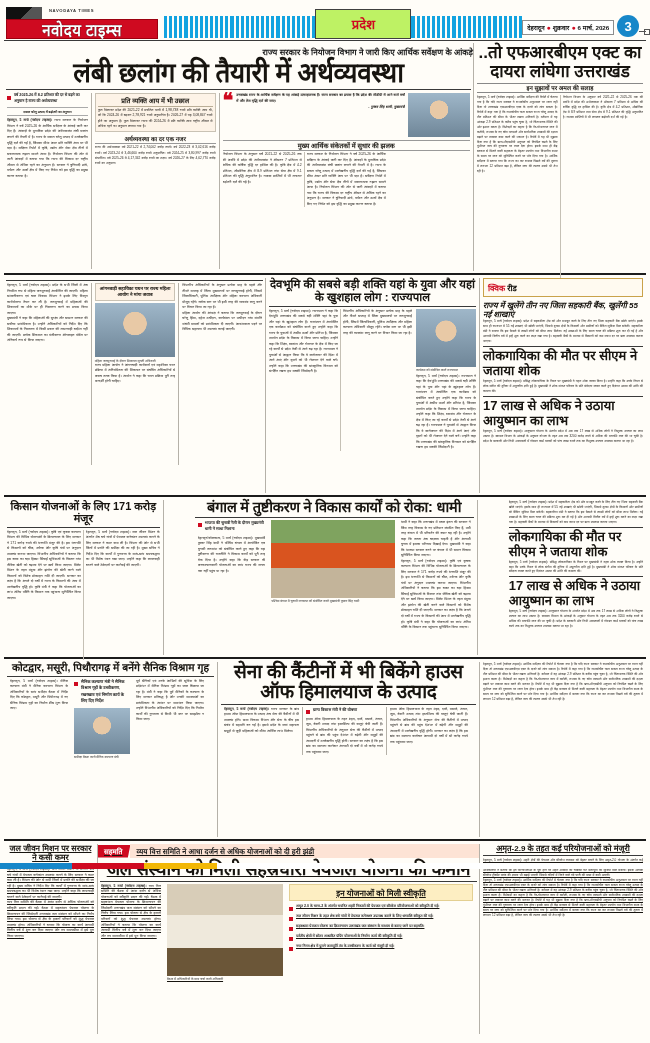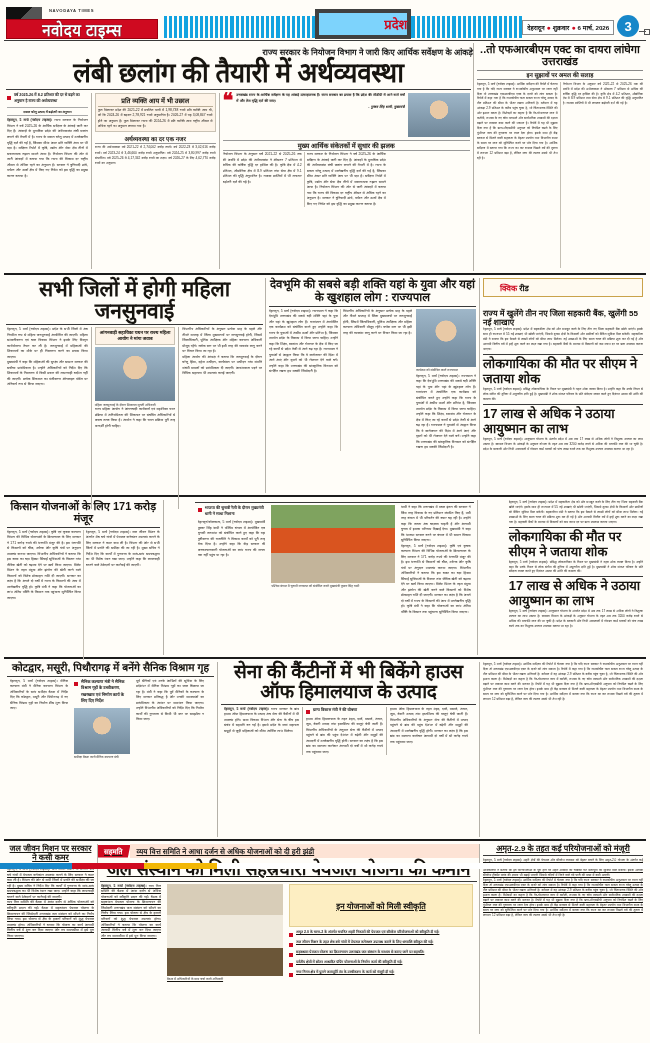--- a/index.html
+++ b/index.html
@@ -20,22 +20,22 @@
   .logo-flag { position:absolute; left:2px; top:0px; width:36px; height:13px;
      background: linear-gradient(135deg,#111 0 55%, #555 55% 100%); }
   .logo-tagline { position:absolute; left:45px; top:1px; font-size:4.2px; letter-spacing:.6px;
      font-weight:700; color:#333; }
   .logo-box { position:absolute; left:2px; top:12px; width:152px; height:20px; background:#cf0a20;
      border:1px solid #9c0010; display:flex; align-items:center; justify-content:center; }
   .logo-text { color:#fff; font-weight:bold; font-size:15px; letter-spacing:.5px;
      transform: scaleY(1.12); text-shadow:0 0 1px #000; }
   .bars { flex:1 1 auto; height:22px; display:flex; gap:2px; overflow:hidden; margin-top:8px; }
   .bars i { display:block; width:7px; height:22px; background:#13a3e0; }
-  .pradesh-tab { width:96px; height:30px; margin-top:2px; border:4px solid #404040; background:#7dd3fc;
-     display:flex; align-items:center; justify-content:flex-end; flex:0 0 auto; }
+  .pradesh-tab { width:96px; height:30px; margin-top:2px; border:1px solid #404040; background:#bef264;
+     display:flex; align-items:center; justify-content:center; flex:0 0 auto; }
   .pradesh-tab span { color:#cf0a20; font-weight:bold; font-size:13px; }
   .date-box { flex:0 0 auto; border:1px solid #8d8d8d; background:#fff; height:15px; margin-top:9px;
      padding:0 4px; display:flex; align-items:center; }
   .date-box span { font-size:6.2px; font-weight:bold; color:#111; white-space:nowrap; }
   .date-box .dot { color:#cf0a20; margin:0 2px; font-size:7px; }
   .pagenum { flex:0 0 auto; width:22px; height:22px; border-radius:50%; background:#1787c9;
      color:#fff; font-weight:bold; font-size:13px; display:flex; align-items:center;
      justify-content:center; margin:6px 0 0 3px; }
   .mast-tail { width:12px; height:1px; background:#555; margin-top:17px; position:relative;}
   .mast-tail:after{content:"";position:absolute;right:-4px;top:-2px;width:4px;height:4px;border:1px solid #555;}
@@ -71,30 +71,30 @@
   .photo { background:#b9b4ab; position:relative; overflow:hidden; }
   .ph-face { background:
       radial-gradient(circle at 50% 38%, #e8c9a6 0 22%, rgba(0,0,0,0) 23%),
       linear-gradient(#9fb7c9, #6f8698); }
   .ph-rally { background:
       linear-gradient(#7fa35f 0 30%, #d9541f 30% 62%, #c3b49a 62% 100%); }
   .ph-meet { background:
       linear-gradient(#d8cdb8 0 34%, #efe9dc 34% 70%, #6b5638 70% 100%); }
   .cap { font-size:3.2px; color:#3a3a3a; padding-top:1px; }
 
-  .quickread { border:1px solid #c9a24a; background:#fffaf0; padding:3px 16px; }
+  .quickread { border:1px solid #c9a24a; background:#fffaf0; padding:3px 4px; }
   .quickread .qr-title { font-size:8px; font-weight:bold; }
   .quickread .qr-title .red { color:#cf0a20; }
 
   .sec-head-band { display:flex; align-items:center; }
   .flag-tag { background:#cf0a20; color:#fff; font-weight:bold; font-size:7px; padding:2px 8px 2px 6px;
      clip-path: polygon(0 0, 100% 0, 92% 100%, 0% 100%); }
   .band { background:#fde3d5; flex:1 1 auto; padding:2px 6px; font-size:7.4px; font-weight:bold;
      color:#1d1d1d; }
-  .yellowband { background:#fdeec2; text-align:center; font-weight:bold; font-size:8px; padding:15px 0;
+  .yellowband { background:#fdeec2; text-align:center; font-weight:bold; font-size:8px; padding:2px 0;
      border:1px solid #e3cf92;}
 
   .hr-dark { height:2px; background:#1c1c1c; }
   .hr-mid { height:1px; background:#3a3a3a; }
 </style>
 </head>
 <body>
 
 <div class="page">
 
@@ -229,35 +229,34 @@
           <div style="text-align:center;font-weight:bold;font-size:6.5px;margin:3px 0 1px;border-top:.5px solid #999;border-bottom:.5px solid #999;">मुख्य आर्थिक संकेतकों में सुधार की झलक</div>
           <div style="column-count:3;column-gap:5px;column-rule:.5px solid #c5c0b5;">
             <div class="body-copy">नियोजन विभाग के अनुसार वर्ष 2021-22 से 2025-26 तक की अवधि में प्रदेश की अर्थव्यवस्था ने औसतन 7 प्रतिशत से अधिक की वार्षिक वृद्धि दर हासिल की है। कृषि क्षेत्र में 4.2 प्रतिशत, औद्योगिक क्षेत्र में 8.9 प्रतिशत तथा सेवा क्षेत्र में 9.1 प्रतिशत की वृद्धि अनुमानित है। राजस्व प्राप्तियों में भी लगातार बढ़ोतरी दर्ज की गई है।</div>
             <div class="body-copy">राज्य सरकार के नियोजन विभाग ने वर्ष 2025-26 के आर्थिक सर्वेक्षण के आंकड़े जारी कर दिए हैं। आंकड़ों के मुताबिक प्रदेश की अर्थव्यवस्था लंबी छलांग लगाने की तैयारी में है। राज्य के सकल घरेलू उत्पाद में उल्लेखनीय वृद्धि दर्ज की गई है, जिसका सीधा असर प्रति व्यक्ति आय पर भी पड़ा है। सर्वेक्षण रिपोर्ट में कृषि, उद्योग और सेवा क्षेत्र तीनों में सकारात्मक रुझान सामने आया है। नियोजन विभाग की ओर से जारी आंकड़ों में बताया गया कि राज्य की विकास दर राष्ट्रीय औसत से अधिक रहने का अनुमान है। सरकार ने बुनियादी ढांचे, पर्यटन और ऊर्जा क्षेत्र में किए गए निवेश को इस वृद्धि का प्रमुख कारण बताया है।</div>
           </div>
         </div>
       </div>
     </div>
 
     <div class="col" style="width:172px;">
-      <h3 class="head3" style="text-align:center;font-size:11px;">..तो एफआरबीएम एक्ट का दायरा लांघेगा उत्तराखंड</h3>
+      <h3 class="head3" style="text-align:center;font-size:17px;">..तो एफआरबीएम एक्ट का दायरा लांघेगा उत्तराखंड</h3>
       <div style="text-align:center;font-weight:bold;font-size:6px;border-top:.5px solid #888;border-bottom:.5px solid #888;margin:2px 0;">इन सुझावों पर अमल की सलाह</div>
       <div style="column-count:2;column-gap:5px;column-rule:.5px solid #c5c0b5;height:186px;overflow:hidden;">
         <div class="body-copy sm">देहरादून, 5 मार्च (नवोदय टाइम्स)। आर्थिक सर्वेक्षण की रिपोर्ट में चेताया गया है कि यदि राज्य सरकार ने राजकोषीय अनुशासन पर ध्यान नहीं दिया तो उत्तराखंड एफआरबीएम एक्ट के दायरे को लांघ सकता है। रिपोर्ट में कहा गया है कि राजकोषीय घाटा सकल राज्य घरेलू उत्पाद के तीन प्रतिशत की सीमा के भीतर रखना अनिवार्य है। वर्तमान में यह आंकड़ा 2.9 प्रतिशत के करीब पहुंच चुका है, जो चिंताजनक स्थिति की ओर इशारा करता है। विशेषज्ञों का कहना है कि गैर-योजनागत व्यय में कटौती, राजस्व के नए स्रोत तलाशने और सार्वजनिक उपक्रमों की दक्षता बढ़ाने पर तत्काल काम करने की जरूरत है। रिपोर्ट में यह भी सुझाव दिया गया है कि ऋण-जीएसडीपी अनुपात को नियंत्रित रखने के लिए पूंजीगत व्यय की गुणवत्ता पर ध्यान देना होगा। इसके साथ ही केंद्र सरकार से मिलने वाली सहायता के बेहतर उपयोग तथा विभागीय बजट के समय पर व्यय को सुनिश्चित करने पर जोर दिया गया है। आर्थिक सर्वेक्षण में बताया गया कि राज्य का कर राजस्व पिछले वर्ष की तुलना में लगभग 12 प्रतिशत बढ़ा है, लेकिन व्यय की रफ्तार उससे भी तेज रही है।</div>
         <div class="body-copy sm">नियोजन विभाग के अनुसार वर्ष 2021-22 से 2025-26 तक की अवधि में प्रदेश की अर्थव्यवस्था ने औसतन 7 प्रतिशत से अधिक की वार्षिक वृद्धि दर हासिल की है। कृषि क्षेत्र में 4.2 प्रतिशत, औद्योगिक क्षेत्र में 8.9 प्रतिशत तथा सेवा क्षेत्र में 9.1 प्रतिशत की वृद्धि अनुमानित है। राजस्व प्राप्तियों में भी लगातार बढ़ोतरी दर्ज की गई है।</div>
       </div>
     </div>
   </div>
 
   <div class="hr-dark" style="margin:2px 0 3px;"></div>
 
   <div class="grid" style="height:215px;">
 
     <div style="width:262px;" class="colrule">
-      <h2 class="head2" style="text-align:center;font-size:21px;">सभी जिलों में होगी महिला जनसुनवाई</h2>
       <div class="hr-mid" style="margin:2px 2px;"></div>
       <div class="grid" style="height:182px;">
         <div class="col colrule" style="width:88px;">
           <div class="body-copy">देहरादून, 5 मार्च (नवोदय टाइम्स)। प्रदेश के सभी जिलों में अब नियमित रूप से महिला जनसुनवाई आयोजित की जाएगी। महिला सशक्तीकरण एवं बाल विकास विभाग ने इसके लिए विस्तृत कार्ययोजना तैयार कर ली है। जनसुनवाई में महिलाओं की शिकायतों का मौके पर ही निस्तारण करने का प्रयास किया जाएगा।</div>
           <div class="body-copy">मुख्यमंत्री ने कहा कि महिलाओं की सुरक्षा और सम्मान सरकार की सर्वोच्च प्राथमिकता है। उन्होंने अधिकारियों को निर्देश दिए कि शिकायतों के निस्तारण में किसी प्रकार की लापरवाही बर्दाश्त नहीं की जाएगी। प्रत्येक शिकायत का पंजीकरण ऑनलाइन पोर्टल पर अनिवार्य रूप से किया जाएगा।</div>
         </div>
         <div class="col colrule" style="width:88px;">
           <div class="tint boxed" style="padding:2px;margin-bottom:2px;">
             <div style="font-weight:bold;font-size:4.6px;line-height:1.3;text-align:center;">आंगनबाड़ी सहायिका चयन पर राज्य महिला आयोग ने मांगा जवाब</div>
           </div>
@@ -290,21 +289,21 @@
       </div>
     </div>
 
     <div class="col" style="width:166px;">
       <div class="quickread">
         <div class="qr-title">
           <span class="red">क्विक</span>
           <span>रीड</span>
         </div>
       </div>
-      <h4 class="head4" style="margin-top:12px;font-size:8px;">राज्य में खुलेंगे तीन नए जिला सहकारी बैंक, खुलेंगी 55 नई शाखाएं</h4>
+      <h4 class="head4" style="margin-top:4px;font-size:8px;font-style:italic;">राज्य में खुलेंगे तीन नए जिला सहकारी बैंक, खुलेंगी 55 नई शाखाएं</h4>
       <div class="body-copy sm">देहरादून, 5 मार्च (नवोदय टाइम्स)। प्रदेश में सहकारिता क्षेत्र को और मजबूत करने के लिए तीन नए जिला सहकारी बैंक खोले जाएंगे। इसके साथ ही राज्यभर में 55 नई शाखाएं भी खोली जाएंगी, जिससे दूरस्थ क्षेत्रों के किसानों और ग्रामीणों को बैंकिंग सुविधा मिल सकेगी। सहकारिता मंत्री ने बताया कि इस फैसले से लाखों लोगों को सीधा लाभ मिलेगा। नई शाखाओं के लिए स्थान चयन की प्रक्रिया शुरू कर दी गई है और आगामी वित्तीय वर्ष में इन्हें शुरू करने का लक्ष्य रखा गया है। सहकारी बैंकों के माध्यम से किसानों को कम ब्याज दर पर ऋण उपलब्ध कराया जाएगा।</div>
       <div class="hr-mid" style="margin:2px 0;"></div>
       <h4 class="head4">लोकगायिका की मौत पर सीएम ने जताया शोक</h4>
       <div class="body-copy sm">देहरादून, 5 मार्च (नवोदय टाइम्स)। प्रसिद्ध लोकगायिका के निधन पर मुख्यमंत्री ने गहरा शोक व्यक्त किया है। उन्होंने कहा कि उनके निधन से लोक संगीत की दुनिया में अपूरणीय क्षति हुई है। मुख्यमंत्री ने शोक संतप्त परिवार के प्रति संवेदना व्यक्त करते हुए दिवंगत आत्मा की शांति की कामना की।</div>
       <div class="hr-mid" style="margin:2px 0;"></div>
       <h4 class="head4">17 लाख से अधिक ने उठाया आयुष्मान का लाभ</h4>
       <div class="body-copy sm">देहरादून, 5 मार्च (नवोदय टाइम्स)। आयुष्मान योजना के अंतर्गत प्रदेश में अब तक 17 लाख से अधिक लोगों ने निशुल्क उपचार का लाभ उठाया है। स्वास्थ्य विभाग के आंकड़ों के अनुसार योजना के तहत अब तक 3200 करोड़ रुपये से अधिक की धनराशि व्यय की जा चुकी है। प्रदेश के सरकारी और निजी अस्पतालों में गोल्डन कार्ड धारकों को पांच लाख रुपये तक का निशुल्क उपचार उपलब्ध कराया जा रहा है।</div>
     </div>
   </div>
 
@@ -318,20 +317,21 @@
         <div class="hr-mid" style="margin:2px 0;"></div>
         <div style="column-count:2;column-gap:5px;column-rule:.5px solid #c5c0b5;height:130px;overflow:hidden;">
           <div class="body-copy">देहरादून, 5 मार्च (नवोदय टाइम्स)। कृषि एवं कृषक कल्याण विभाग की विभिन्न योजनाओं के क्रियान्वयन के लिए सरकार ने 171 करोड़ रुपये की धनराशि मंजूर की है। इस धनराशि से किसानों को बीज, उर्वरक और कृषि यंत्रों पर अनुदान उपलब्ध कराया जाएगा। विभागीय अधिकारियों ने बताया कि इस बजट का बड़ा हिस्सा सिंचाई सुविधाओं के विस्तार तथा जैविक खेती को बढ़ावा देने पर खर्च किया जाएगा। मिलेट मिशन के तहत मंडुवा और झंगोरा की खेती करने वाले किसानों को विशेष प्रोत्साहन राशि दी जाएगी। सरकार का लक्ष्य है कि अगले दो वर्षों में राज्य के किसानों की आय में उल्लेखनीय वृद्धि हो। कृषि मंत्री ने कहा कि योजनाओं का लाभ अंतिम पंक्ति के किसान तक पहुंचाना सुनिश्चित किया जाएगा।</div>
           <div class="body-copy">देहरादून, 5 मार्च (नवोदय टाइम्स)। जल जीवन मिशन के अंतर्गत शेष बचे गांवों में पेयजल कनेक्शन उपलब्ध कराने के लिए सरकार ने कमर कस ली है। विभाग की ओर से सभी जिलों में प्रगति की समीक्षा की जा रही है। मुख्य सचिव ने निर्देश दिए कि कार्यों में गुणवत्ता के साथ-साथ समयबद्धता का भी विशेष ध्यान रखा जाए। उन्होंने कहा कि लापरवाही बरतने वाले ठेकेदारों पर कार्रवाई की जाएगी।</div>
         </div>
       </div>
     </div>
 
     <div style="width:286px;" class="colrule">
       <div class="col">
+        <h2 class="head2" style="font-size:14.5px;text-align:center;">बंगाल में तुष्टीकरण ने विकास कार्यों को रोका: धामी</h2>
         <div class="hr-mid" style="margin:2px 0;"></div>
         <div class="grid">
           <div style="width:74px;" class="col">
             <div class="bullet-item">
               <span class="bullet-red"></span>
               <span class="txt" style="font-size:4px;">भाजपा की चुनावी रैली के दौरान मुख्यमंत्री धामी ने साधा निशाना</span>
             </div>
             <div class="body-copy">देहरादून/कोलकाता, 5 मार्च (नवोदय टाइम्स)। मुख्यमंत्री पुष्कर सिंह धामी ने पश्चिम बंगाल में आयोजित एक चुनावी जनसभा को संबोधित करते हुए कहा कि वहां तुष्टीकरण की राजनीति ने विकास कार्यों को पूरी तरह रोक दिया है। उन्होंने कहा कि केंद्र सरकार की जनकल्याणकारी योजनाओं का लाभ राज्य की जनता तक नहीं पहुंच पा रहा है।</div>
           </div>
           <div style="width:130px;" class="col">

